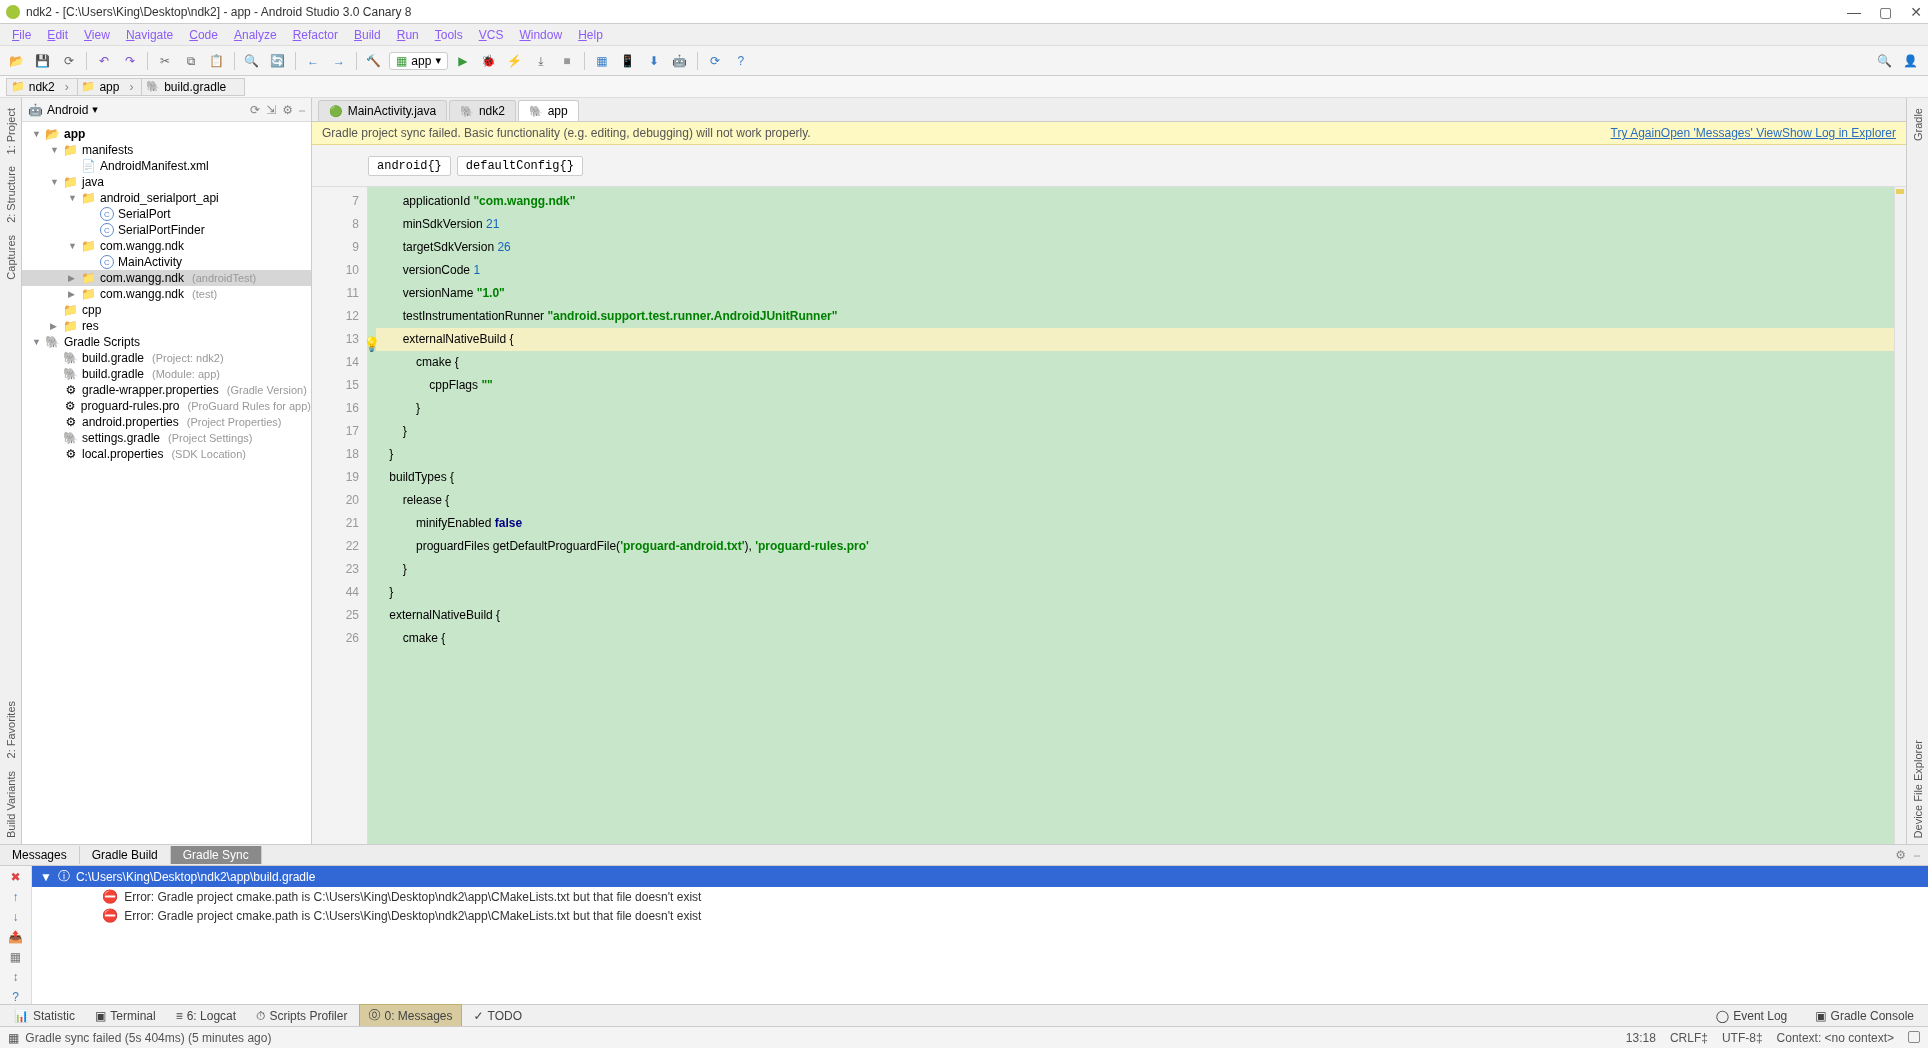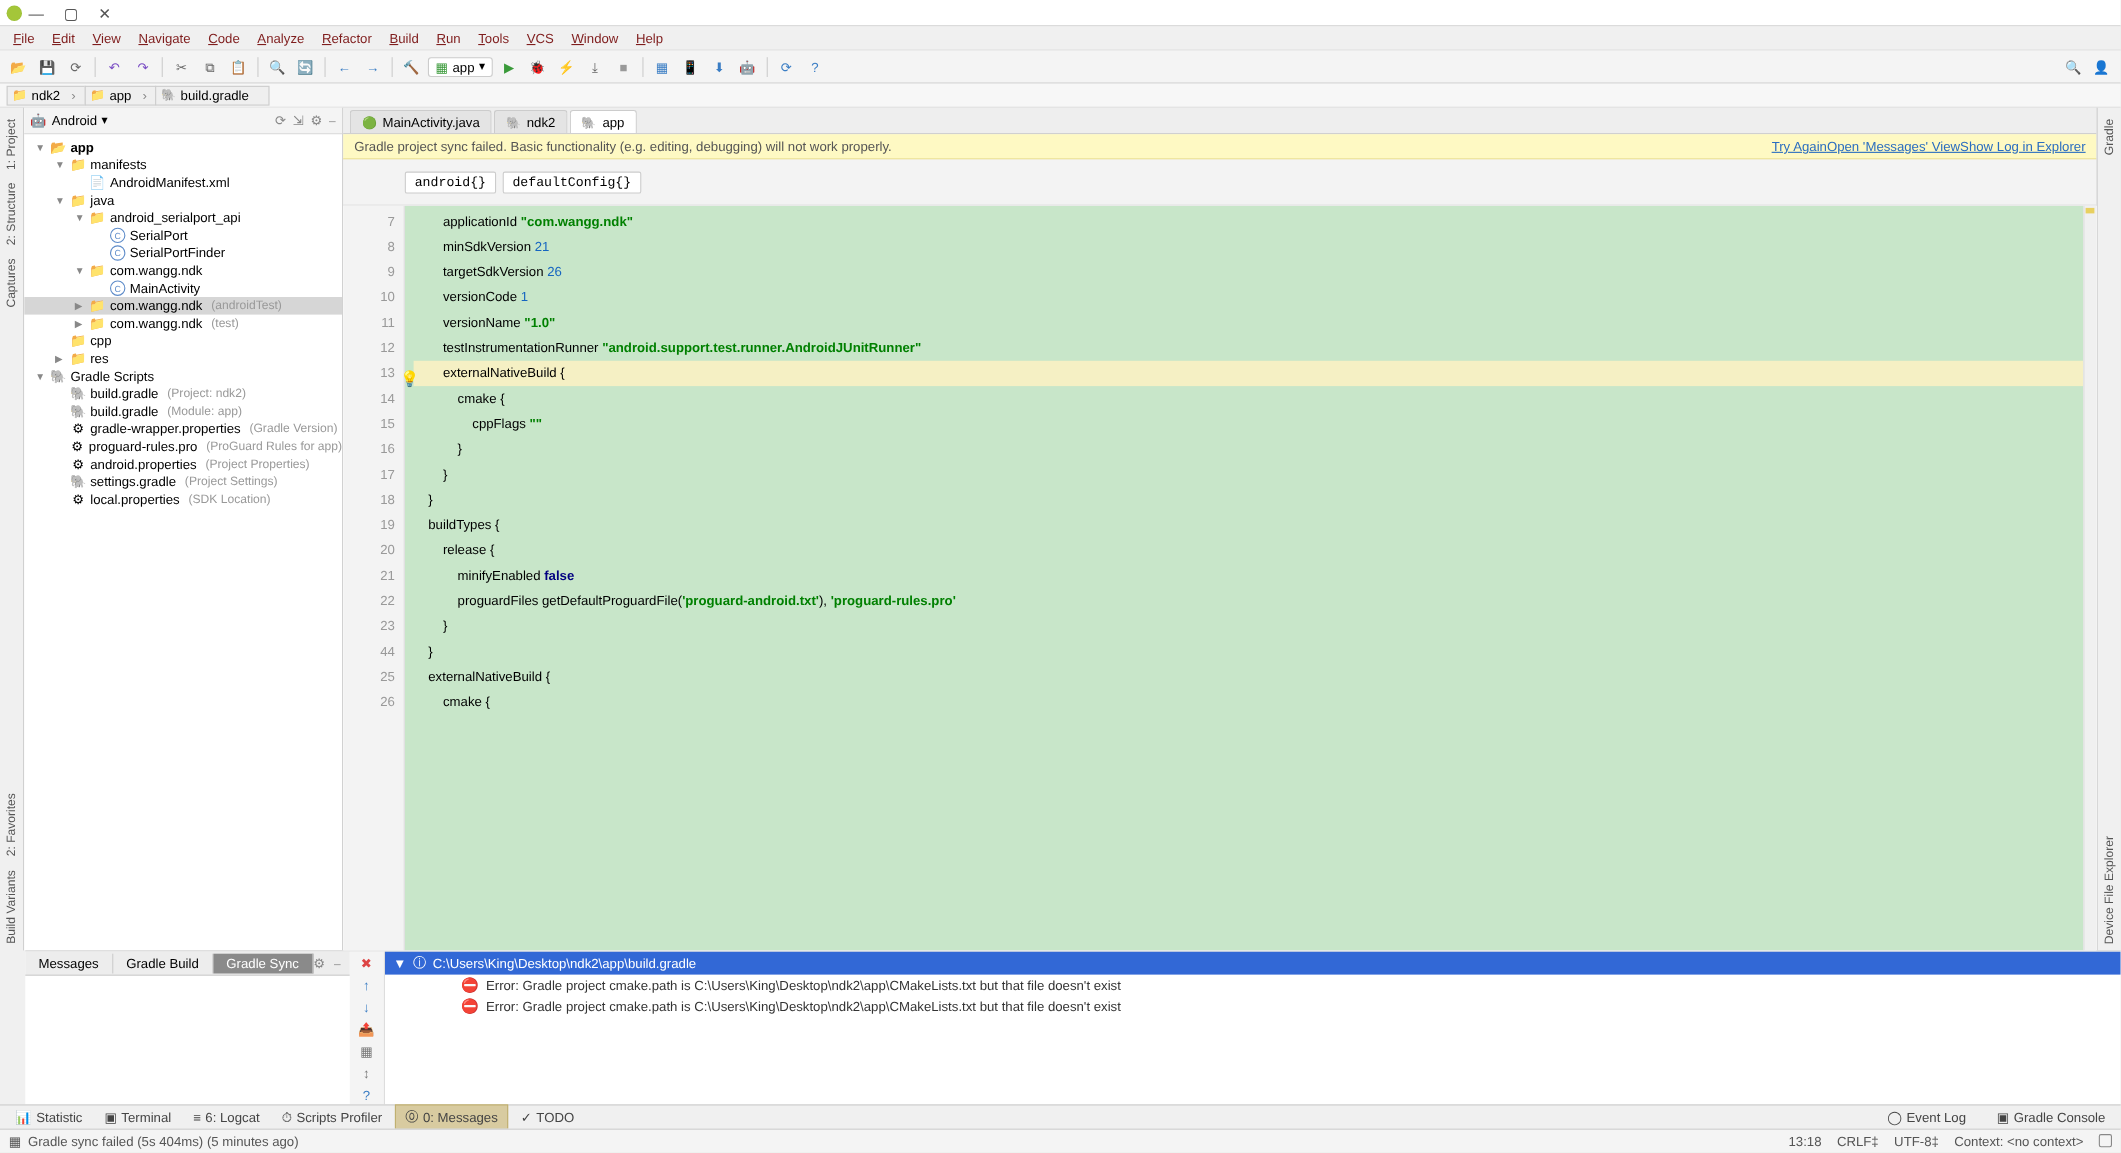--- a/index.html
+++ b/index.html
@@ -7,21 +7,21 @@
 
 
 .titlebar { height: 24px; background: #fff; display: flex; align-items: center; padding: 0 6px; border-bottom: 1px solid #ccc; }
 .titlebar .app-icon { width: 14px; height: 14px; background: radial-gradient(circle, #a4c639 60%, #7da829); border-radius: 50%; margin-right: 6px; }
 .titlebar .title-text { flex: 1; color: #333; }
 .titlebar .win-controls { display: flex; gap: 18px; }
 .titlebar .win-controls span { cursor: pointer; font-size: 14px; color: #555; }
 
 
 .menubar { height: 22px; background: #f0f0f0; display: flex; align-items: center; padding: 0 4px; border-bottom: 1px solid #ddd; }
-.menubar .menu-item { padding: 2px 8px; cursor: pointer; color: #7f1d1d; }
+.menubar .menu-item { padding: 2px 8px; cursor: pointer; color: #8b5cf6; }
 .menubar .menu-item u { text-decoration: underline; }
 
 
 .toolbar { height: 30px; background: #f4f4f4; display: flex; align-items: center; padding: 0 6px; border-bottom: 1px solid #ccc; gap: 4px; }
 .tool-btn { width: 22px; height: 22px; display: flex; align-items: center; justify-content: center; cursor: pointer; color: #666; border-radius: 2px; }
 .tool-sep { width: 1px; height: 18px; background: #ccc; margin: 0 2px; }
 .run-config { display: flex; align-items: center; border: 1px solid #ccc; border-radius: 3px; padding: 1px 6px; background: #fff; gap: 4px; }
 .toolbar .search-icon { margin-left: auto; }
 
 
@@ -69,21 +69,21 @@
 .gutter .bulb { position: absolute; right: -14px; top: 146px; color: #e0a030; font-size: 14px; }
 .code-lines { flex: 1; font-family: "Courier New", monospace; font-size: 13px; line-height: 23px; padding: 3px 0 3px 8px; background: #c8e6c9; white-space: pre; overflow: auto; }
 .code-lines .str { color: #008000; font-weight: bold; }
 .code-lines .num { color: #1565c0; }
 .code-lines .kw { color: #000080; font-weight: bold; }
 .code-lines .hl-line { background: #f5f0c4; display: inline-block; width: 100%; }
 .overview-ruler { width: 12px; background: #f0f0f0; border-left: 1px solid #ddd; position: relative; }
 .overview-ruler .mark { position: absolute; right: 2px; width: 8px; height: 5px; background: #e8d060; top: 2px; }
 
 
-.messages-panel { height: 140px; background: #fff; border-top: 1px solid #ccc; display: flex; flex-direction: row; margin-left: 23px; }
+.messages-panel { height: 160px; background: #fff; border-top: 1px solid #ccc; display: flex; flex-direction: column; }
 .msg-tabs { height: 22px; background: #ededed; display: flex; align-items: center; border-bottom: 1px solid #ccc; }
 .msg-tab { padding: 2px 12px; border-right: 1px solid #ccc; cursor: pointer; }
 .msg-tab.active { background: #8a8a8a; color: #fff; }
 .msg-tabs .right-icons { margin-left: auto; display: flex; gap: 8px; padding-right: 8px; color: #888; }
 .msg-body { flex: 1; display: flex; }
 .msg-toolbar { width: 32px; background: #f4f4f4; border-right: 1px solid #ddd; display: flex; flex-direction: column; align-items: center; padding-top: 4px; gap: 6px; }
 .msg-toolbar span { cursor: pointer; color: #777; }
 .msg-content { flex: 1; overflow: auto; }
 .msg-header-row { background: #3268d6; color: #fff; padding: 2px 8px; display: flex; align-items: center; gap: 6px; }
 .msg-err-row { padding: 2px 8px 2px 70px; display: flex; align-items: center; gap: 6px; color: #333; }
@@ -100,20 +100,21 @@
 .statusbar .right { margin-left: auto; display: flex; gap: 14px; }
 .statusbar .lock { width: 12px; height: 12px; border: 1px solid #888; border-radius: 2px; }
 
 .small-icon { font-size: 11px; }
 </style>
 </head>
 <body>
 
 <div class="titlebar">
   <span class="app-icon"></span>
+  <span class="title-text">ndk2 - [C:\Users\King\Desktop\ndk2] - app - Android Studio 3.0 Canary 8</span>
   <div class="win-controls">
     <span>—</span>
     <span>▢</span>
     <span>✕</span>
   </div>
 </div>
 
 <div class="menubar" id="menubar">
     <span class="menu-item"><u>F</u>ile</span>
     <span class="menu-item"><u>E</u>dit</span>

